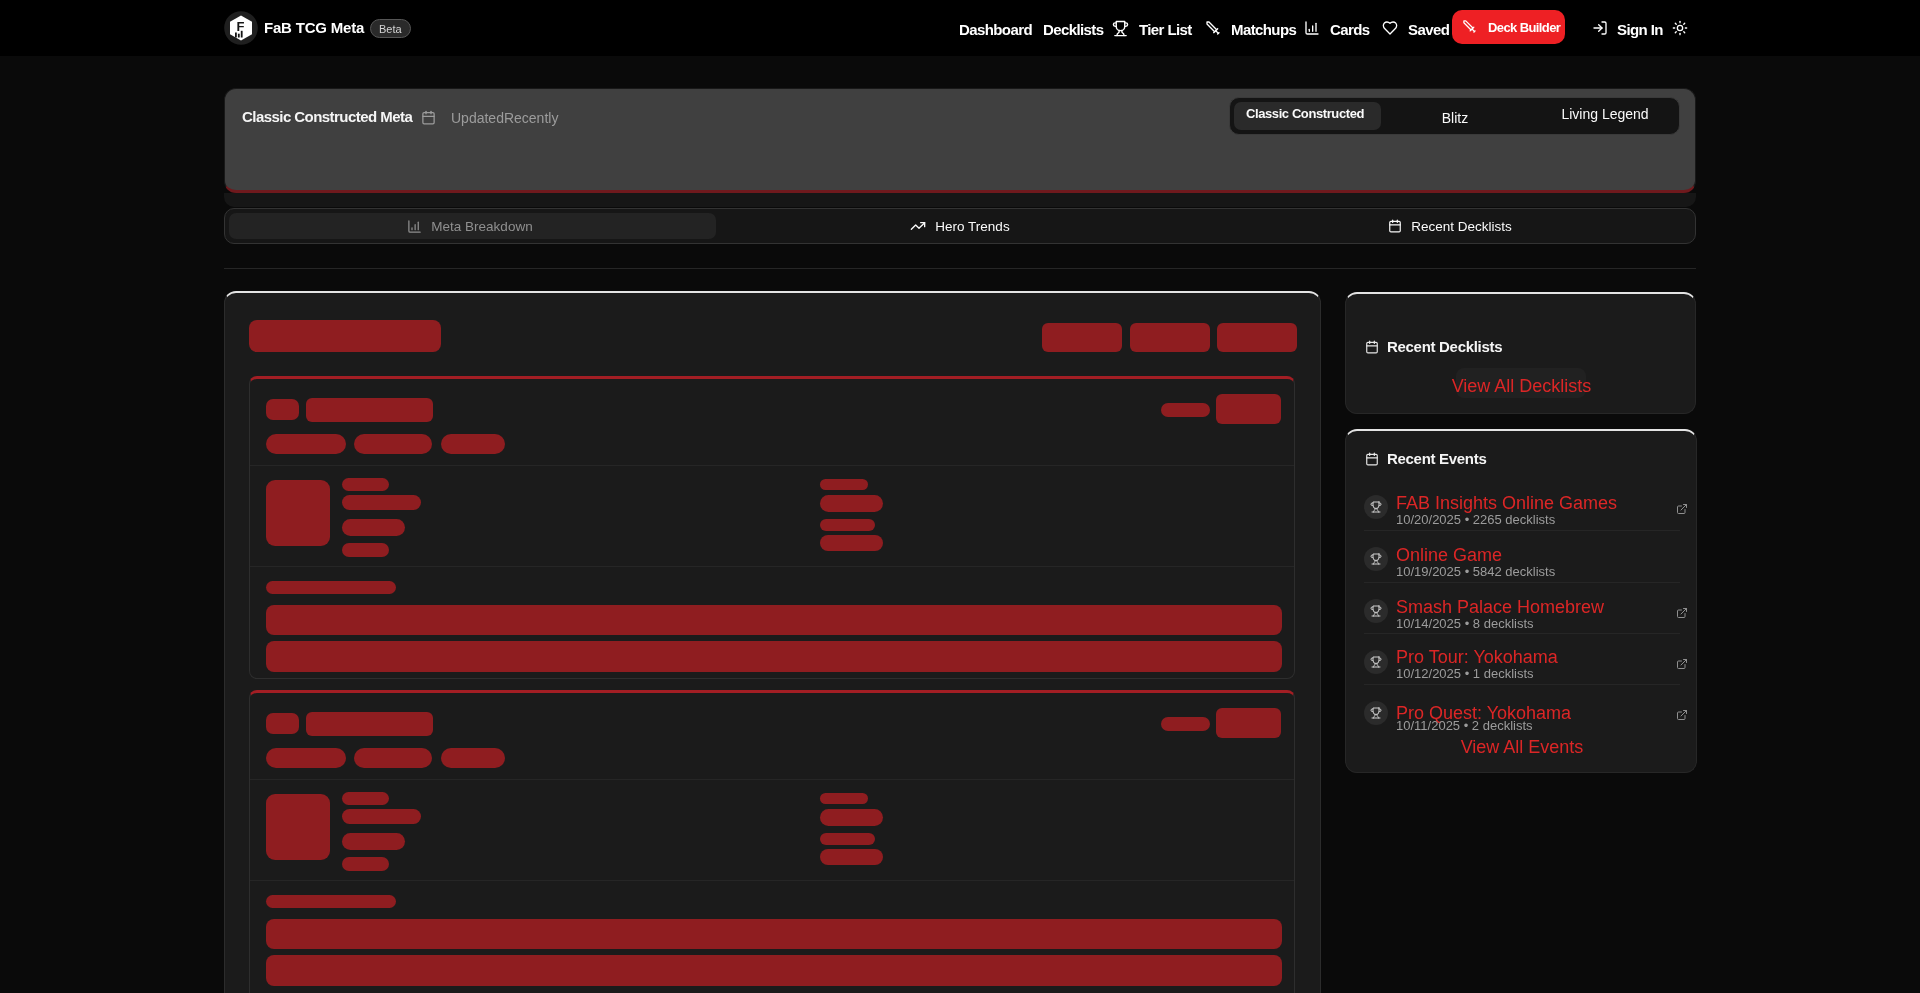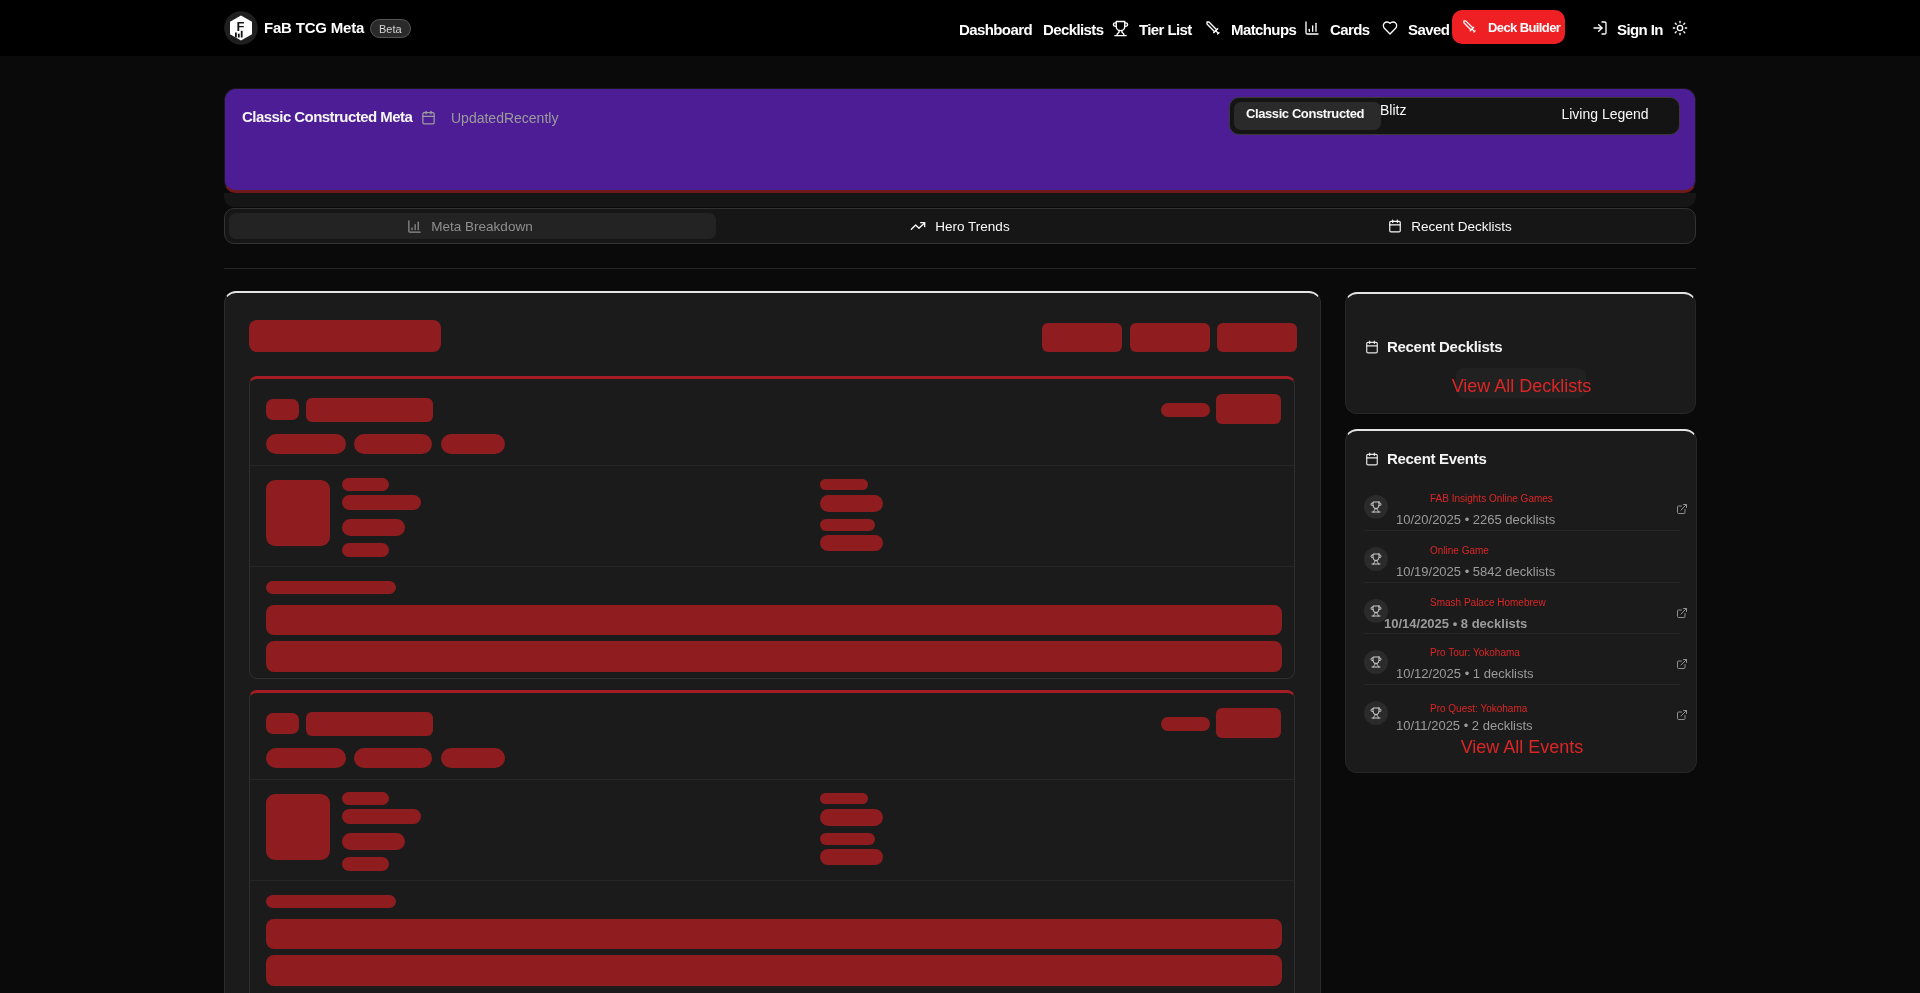--- a/index.html
+++ b/index.html
@@ -10,21 +10,21 @@
 .abs { position:absolute; }
 svg { display:block; }
 .navtxt { position:absolute; color:#fff; font-weight:bold; font-size:15px; letter-spacing:-0.6px; top:20.5px; white-space:nowrap; }
 .icn { position:absolute; color:#fff; }
 .skel { position:absolute; background:#8f1d20; }
 .r6 { border-radius:6px; }
 .rp { border-radius:999px; }
 .ghostbtn { position:absolute; background:rgba(255,255,255,0.026); border-radius:8px; }
 .redlink { position:absolute; color:#dc2626; font-size:18px; white-space:nowrap; }
 .gray { color:#9c9c9c; }
-.evtitle { position:absolute; color:#dc2626; font-size:10px; white-space:nowrap;margin-left:34px; }
+.evtitle { position:absolute; color:#dc2626; font-size:18px; white-space:nowrap; }
 .evdate { position:absolute; color:#9c9c9c; font-size:13px; white-space:nowrap; }
 .divline { position:absolute; height:1px; background:#262626; }
 .subcard { position:absolute; left:0; width:1046px; height:303px; background:#1b1b1b;
   border:1px solid #2e2e2e; border-top:3px solid #a31e24; border-radius:8px; }
 .circle { position:absolute; width:24px; height:24px; border-radius:50%; background:#2b2b2b;
   color:#cfcfcf; display:flex; align-items:center; justify-content:center; }
 .extlnk { position:absolute; color:#909090; }
 </style>
 </head>
 <body>
@@ -110,36 +110,36 @@
           <path d="M20 12h2"></path>
           <path d="m6.34 17.66-1.41 1.41"></path>
           <path d="m19.07 4.93-1.41 1.41"></path>
         </svg>
       </div>
 </div>
   </div>
 
 <div class="wrap" style="top:56px;height:937px;">
 
-  <div class="abs" style="left:0;top:32px;width:1472px;height:105px;background:#4c1d95;border:1px solid #191919;border-bottom:3px solid #6f191d;border-radius:12px;">
+  <div class="abs" style="left:0;top:32px;width:1472px;height:105px;background:#404040;border:1px solid #191919;border-bottom:3px solid #6f191d;border-radius:12px;">
     <div class="abs" style="left:17px;top:19px;color:#f5f5f5;font-weight:bold;font-size:15px;letter-spacing:-0.55px;">Classic Constructed Meta</div>
     <div class="icn gray" style="left:196px;top:21px;">
         <svg width="15" height="15" viewBox="0 0 24 24" fill="none" stroke="currentColor" stroke-width="2" stroke-linecap="round" stroke-linejoin="round">
           <path d="M8 2v4"></path>
           <path d="M16 2v4"></path>
           <rect width="18" height="18" x="3" y="4" rx="2"></rect>
           <path d="M3 10h18"></path>
         </svg>
       </div>
     <div class="abs gray" style="left:226px;top:21px;font-size:14px;">UpdatedRecently</div>
 
     <div class="abs" style="left:1004px;top:8px;width:451px;height:38px;background:#141414;border:1px solid #3a3a3a;border-radius:10px;">
       <div class="abs" style="left:4px;top:4px;width:147px;height:28px;background:#2a2a2a;border-radius:7px;"></div>
       <div class="abs" style="left:0;top:8px;width:150px;text-align:center;color:#fafafa;font-weight:bold;font-size:13px;letter-spacing:-0.4px;">Classic Constructed</div>
-      <div class="abs" style="left:150px;top:4px;width:150px;color:#fafafa;font-size:14px;">Blitz</div>
+      <div class="abs" style="left:150px;top:12px;width:150px;text-align:center;color:#fafafa;font-size:14px;">Blitz</div>
       <div class="abs" style="left:300px;top:8px;width:150px;text-align:center;color:#fafafa;font-size:14px;">Living Legend</div>
     </div>
   </div>
   <div class="abs" style="left:0;top:137px;width:1472px;height:14px;background:#161616;border-radius:0 0 10px 10px;"></div>
 
   <div class="abs" style="left:0;top:152px;width:1472px;height:36px;background:#161616;border:1px solid #333;border-radius:10px;">
     <div class="abs" style="left:4px;top:4px;width:487px;height:26px;background:#232323;border-radius:7px;"></div>
     <div class="abs" style="left:0;top:0;width:490px;height:34px;display:flex;align-items:center;justify-content:center;gap:9px;color:#8f8f8f;">
       <svg width="15" height="15" viewBox="0 0 24 24" fill="none" stroke="currentColor" stroke-width="2" stroke-linecap="round" stroke-linejoin="round">
           <path d="M3 3v16a2 2 0 0 0 2 2h16"></path>
@@ -285,21 +285,21 @@
         <svg width="12" height="12" viewBox="0 0 24 24" fill="none" stroke="currentColor" stroke-width="2" stroke-linecap="round" stroke-linejoin="round">
           <path d="M6 9H4.5a2.5 2.5 0 0 1 0-5H6"></path>
           <path d="M18 9h1.5a2.5 2.5 0 0 0 0-5H18"></path>
           <path d="M4 22h16"></path>
           <path d="M10 14.66V17c0 .55-.47.98-.97 1.21C7.85 18.75 7 20.24 7 22"></path>
           <path d="M14 14.66V17c0 .55.47.98.97 1.21C16.15 18.75 17 20.24 17 22"></path>
           <path d="M18 2H6v7a6 6 0 0 0 12 0V2Z"></path>
         </svg>
       </div>
     <div class="evtitle" style="left:50px;top:166px;">Smash Palace Homebrew</div>
-    <div class="evdate" style="left:38px;top:185px;font-weight:bold;">10/14/2025 • 8 decklists</div>
+    <div class="evdate" style="left:50px;top:185px;">10/14/2025 • 8 decklists</div>
     <div class="extlnk" style="left:330px;top:176px;">
         <svg width="12" height="12" viewBox="0 0 24 24" fill="none" stroke="currentColor" stroke-width="2" stroke-linecap="round" stroke-linejoin="round">
           <path d="M15 3h6v6"></path>
           <path d="M10 14 21 3"></path>
           <path d="M18 13v6a2 2 0 0 1-2 2H5a2 2 0 0 1-2-2V8a2 2 0 0 1 2-2h6"></path>
         </svg>
       </div>
     <div class="divline" style="left:18px;top:202px;width:316px;"></div>
     <div class="circle" style="left:18px;top:219px;">
         <svg width="12" height="12" viewBox="0 0 24 24" fill="none" stroke="currentColor" stroke-width="2" stroke-linecap="round" stroke-linejoin="round">

